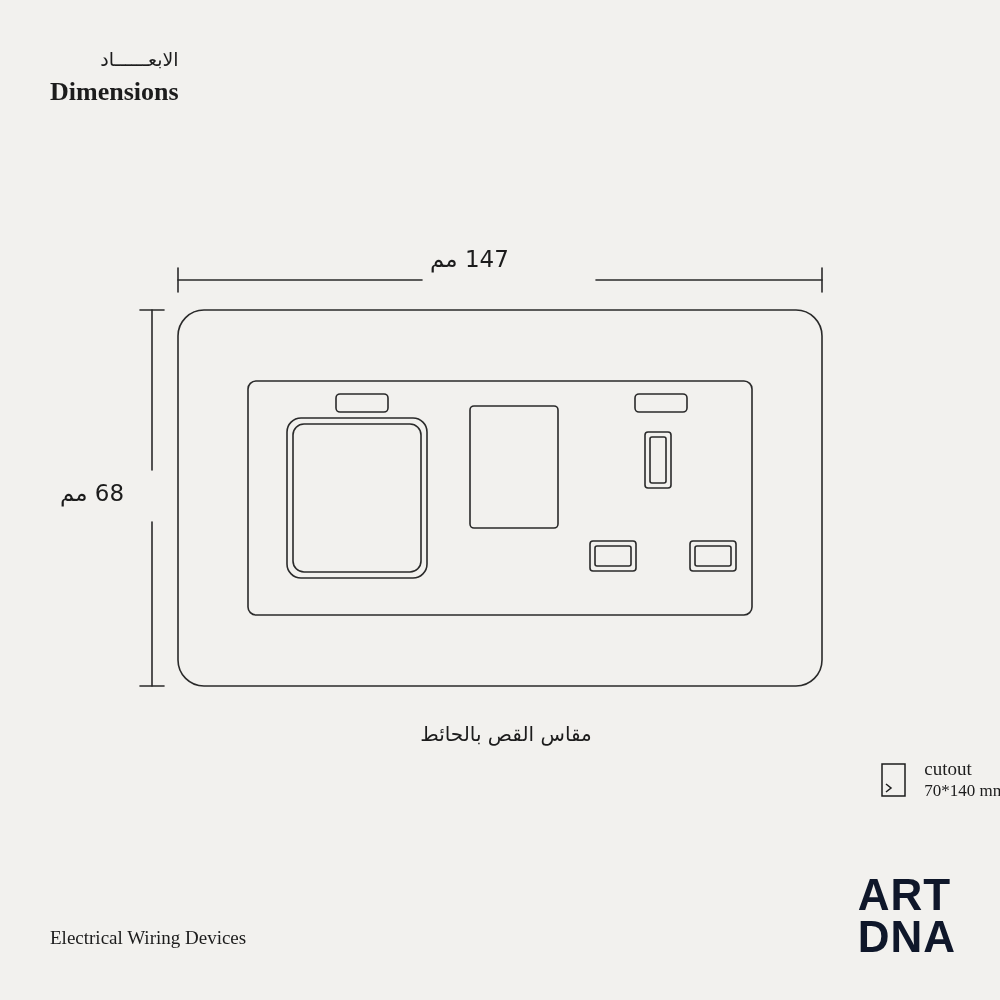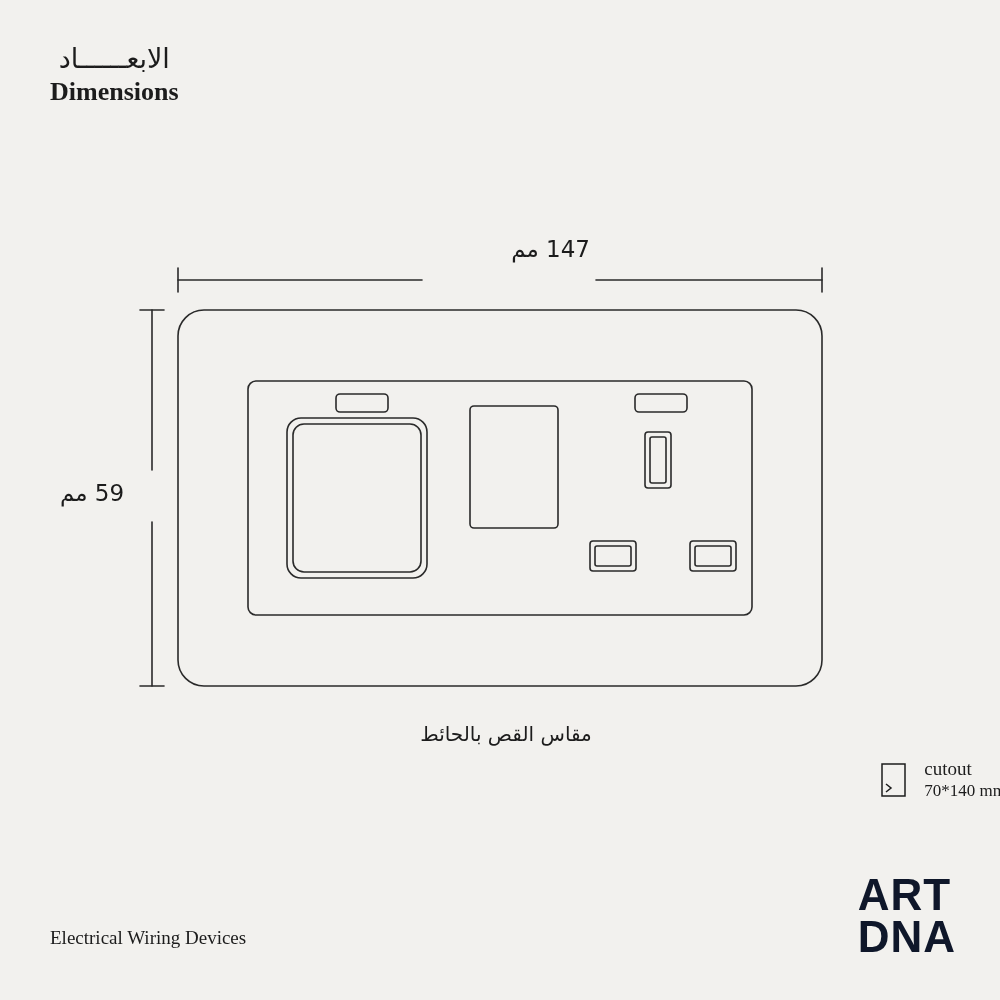--- a/index.html
+++ b/index.html
@@ -21,25 +21,25 @@
     background: #f2f1ee;
   }
 
   
   .header {
     position: absolute;
     left: 50px;
     top: 42px;
   }
   .header-ar {
-    font-size: 27px;
+    font-size: 19px;
     line-height: 34px;
     letter-spacing: 1px;
     direction: rtl;
-    text-align: center;
+    text-align: right;
     font-family: "DejaVu Sans", sans-serif;
     color: #1c1c1c;
   }
   .header-en {
     font-size: 26px;
     line-height: 32px;
     font-weight: bold;
     font-family: "Liberation Serif", serif;
     color: #1c1c1c;
   }
@@ -51,23 +51,23 @@
     top: 0;
     width: 1000px;
     height: 1000px;
     pointer-events: none;
   }
 
   
   .dim-top-label {
     position: absolute;
     left: 430px;
-    top: 236px;
+    top: 246px;
     width: 160px;
-    text-align: right;
+    text-align: left;
     font-size: 23px;
     font-family: "DejaVu Sans", sans-serif;
     direction: rtl;
   }
   .dim-left-label {
     position: absolute;
     left: 42px;
     top: 480px;
     width: 100px;
     text-align: center;
@@ -185,21 +185,21 @@
       <rect x="590" y="541" width="46" height="30" rx="3" ry="3"></rect>
       <rect x="595" y="546" width="36" height="20" rx="2" ry="2"></rect>
 
       <rect x="690" y="541" width="46" height="30" rx="3" ry="3"></rect>
       <rect x="695" y="546" width="36" height="20" rx="2" ry="2"></rect>
 
     </g>
   </svg>
 
   <div class="dim-top-label">147 مم</div>
-  <div class="dim-left-label">59 مم</div>
+  <div class="dim-left-label">68 مم</div>
 
   <div class="cutout-block">
     <div class="cutout-ar">مقاس القص بالحائط</div>
     <div class="cutout-row">
       <div class="cutout-icon">
         <svg viewBox="0 0 30 38" width="30" height="38" fill="none" stroke="#1c1c1c" stroke-width="1.5">
           <path d="M6 3 H26 V35 H6"></path>
           <path d="M6 3 H3 V35 H6"></path>
           <path d="M7 23 l5 4 l-5 4"></path>
         </svg>

